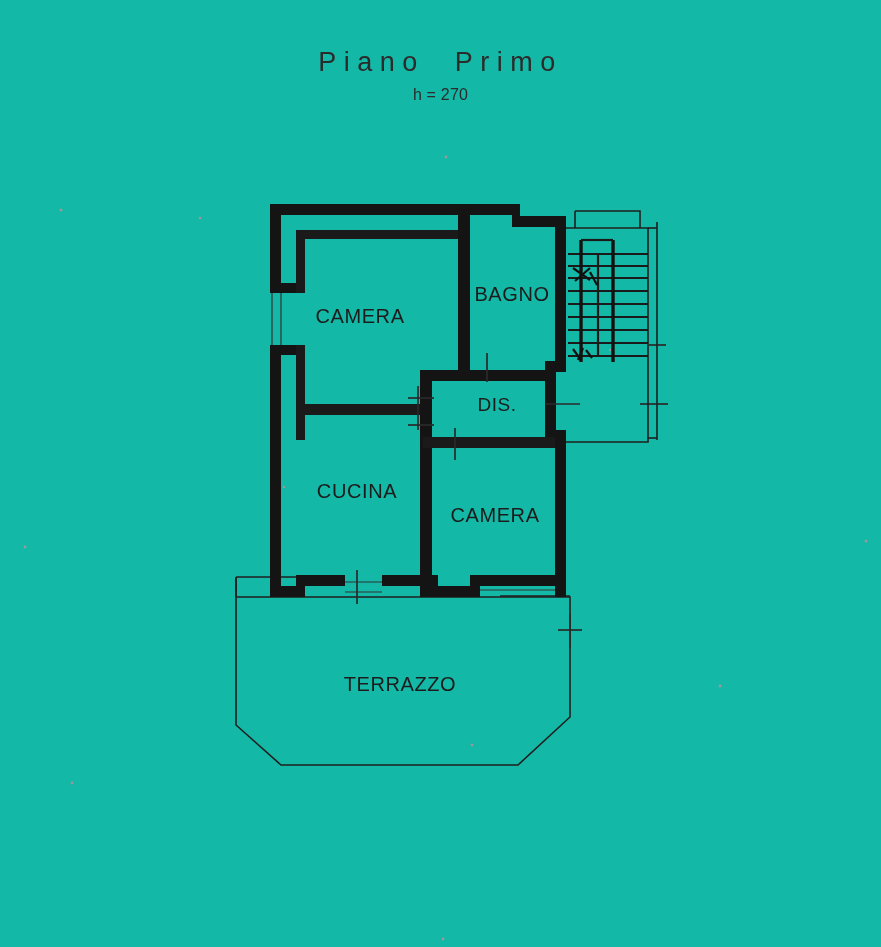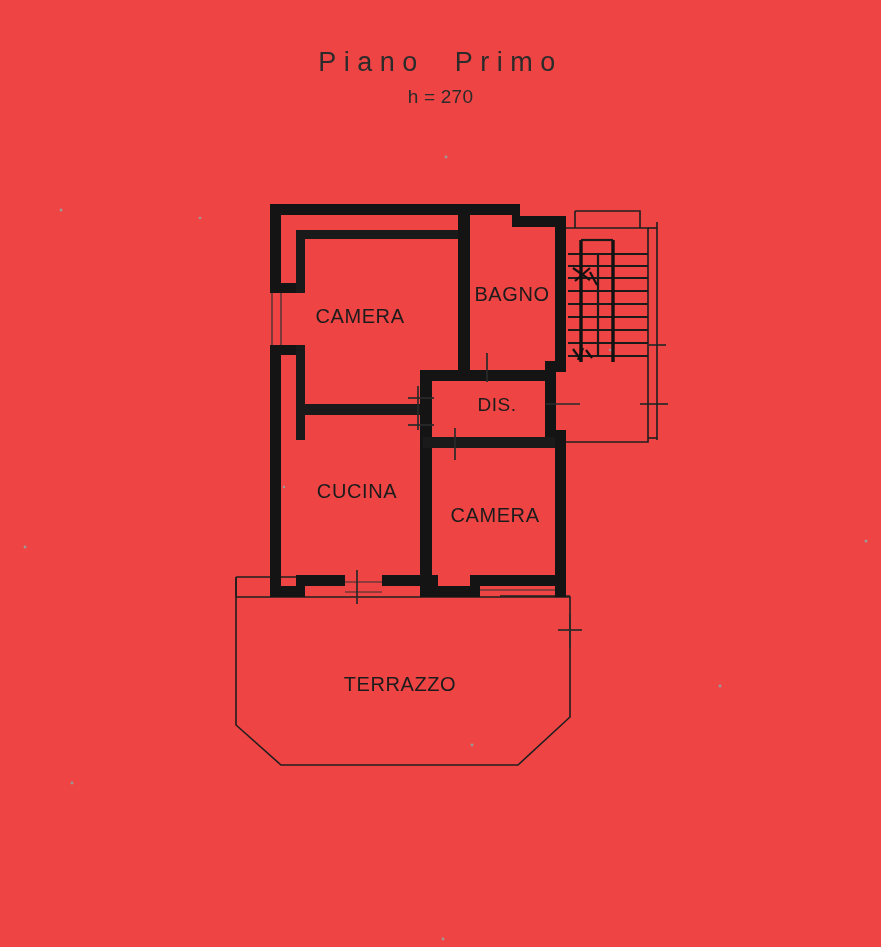--- a/index.html
+++ b/index.html
@@ -12,42 +12,42 @@
     height: 947px;
     font-family: "Liberation Sans", sans-serif;
     position: relative;
     overflow: hidden;
   }
   #plan-sheet {
     position: absolute;
     left: 0; top: 0;
     width: 881px;
     height: 947px;
-    background: #ef4444;
+    background: #14b8a6;
   }
   .title-block {
     position: absolute;
     left: 0;
     top: 48px;
     width: 881px;
     text-align: center;
     pointer-events: none;
   }
   .title-main {
     font-family: "Liberation Sans", sans-serif;
     font-size: 27px;
     font-weight: 400;
     letter-spacing: 7.5px;
     color: #2b2b2b;
     line-height: 1.1;
     white-space: pre;
   }
   .title-sub {
     font-family: "Liberation Sans", sans-serif;
-    font-size: 19px;
+    font-size: 16px;
     font-weight: 400;
     color: #2b2b2b;
     margin-top: 8px;
     letter-spacing: 0.2px;
   }
   svg.plan {
     position: absolute;
     left: 0;
     top: 0;
     width: 881px;

